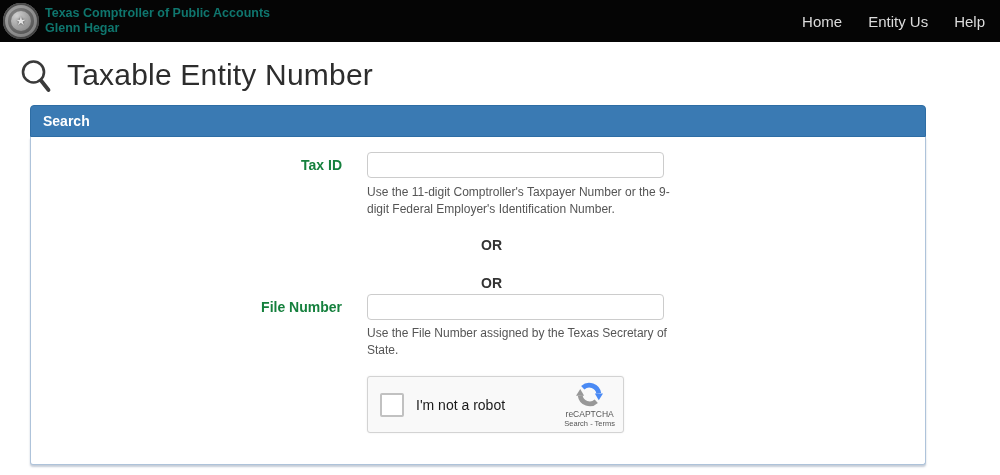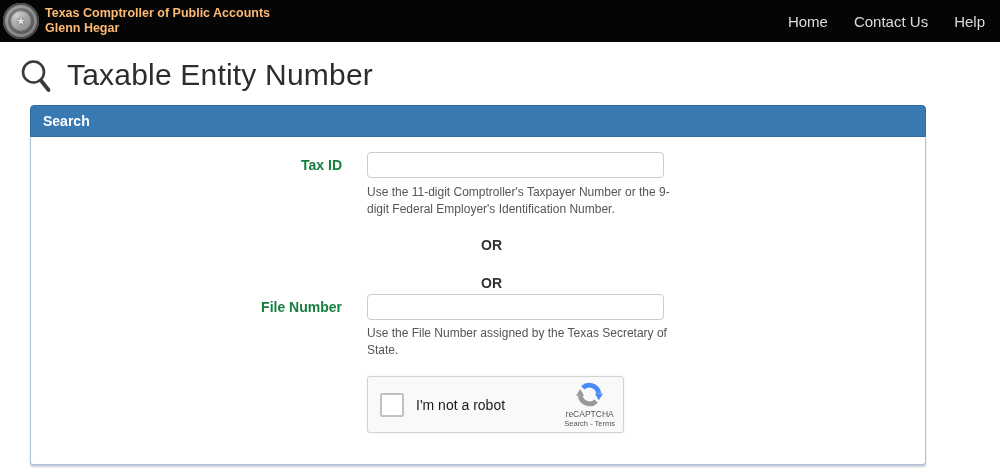--- a/index.html
+++ b/index.html
@@ -22,21 +22,21 @@
   .brand { display: flex; align-items: center; }
   .seal {
     width: 36px; height: 36px; margin: 0 6px 0 3px;
     border-radius: 50%;
     background: radial-gradient(circle at 38% 35%, #cfcfcf, #8d8d8d 52%, #3c3c3c 95%);
     box-shadow: inset 0 0 0 2px rgba(20,20,20,.55), inset 0 0 0 5px rgba(230,230,230,.35), inset 0 0 0 8px rgba(40,40,40,.45);
     display: flex; align-items: center; justify-content: center;
     flex: 0 0 auto;
   }
   .seal .star { color: #e4e4e4; font-size: 12px; line-height: 1; text-shadow: 0 0 2px #222; }
-  .brand-text { color: #fdba74; line-height: 15px; }
+  .brand-text { color: #0f766e; line-height: 15px; }
   .brand-text .org { font-size: 12.5px; font-weight: 600; }
   .brand-text .officer { font-size: 12.5px; font-weight: 700; }
   .topnav { display: flex; align-items: center; gap: 26px; }
   .topnav a {
     color: #dcdcdc; font-size: 15px; text-decoration: none; cursor: pointer;
   }
 
   
   .page-head {
     display: flex; align-items: center;
@@ -133,21 +133,21 @@
     <div class="seal">
       <span class="star">★</span>
     </div>
     <div class="brand-text">
       <div class="org">Texas Comptroller of Public Accounts</div>
       <div class="officer">Glenn Hegar</div>
     </div>
   </div>
   <nav class="topnav">
     <a>Home</a>
-    <a>Contact Us</a>
+    <a>Entity Us</a>
     <a>Help</a>
   </nav>
 </header>
 
 <div class="page-head">
   <svg class="magnifier" width="32" height="38" viewBox="0 0 32 38">
     <circle cx="13.5" cy="15" r="10.5" fill="none" stroke="#3a3a3a" stroke-width="2.6"></circle>
     <line x1="21" y1="23.5" x2="28.5" y2="33" stroke="#3a3a3a" stroke-width="3.8" stroke-linecap="round"></line>
   </svg>
   <h1>Taxable Entity Number</h1>

